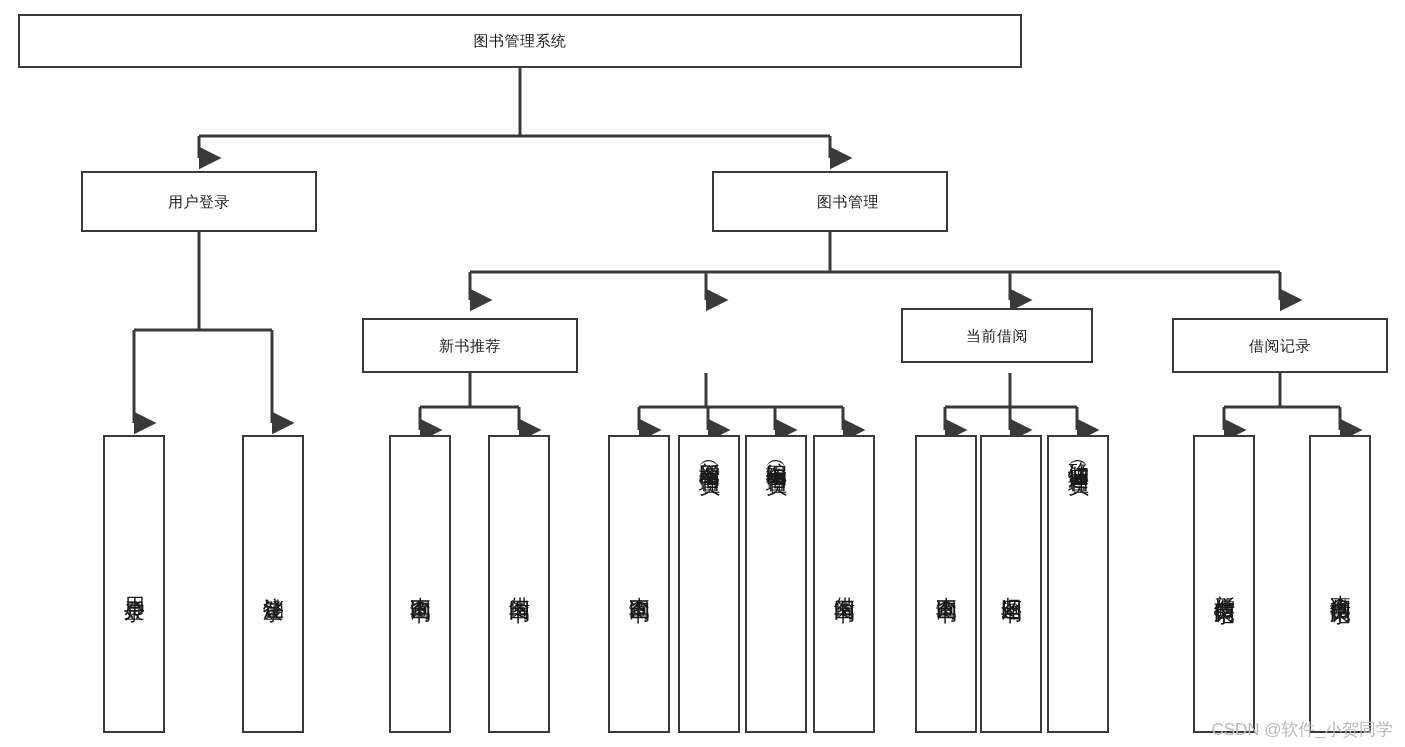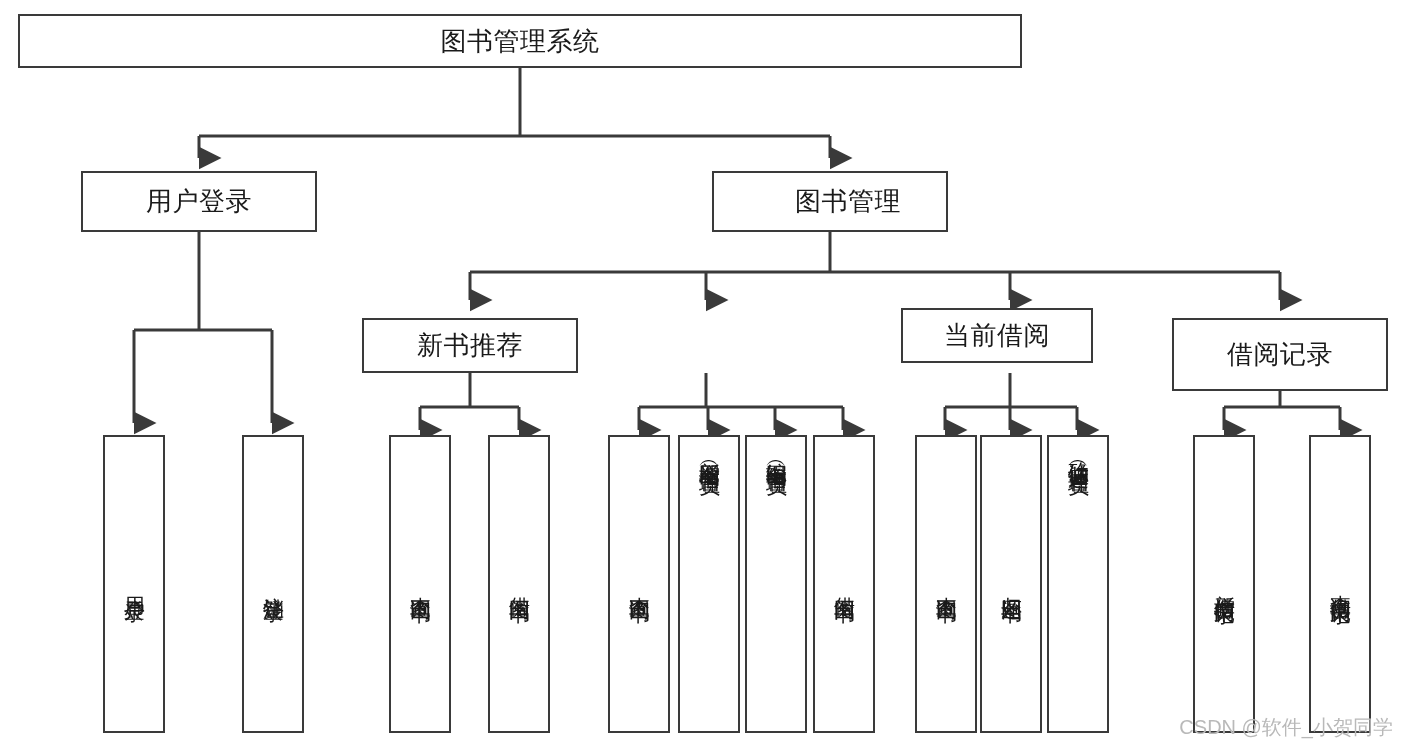--- a/index.html
+++ b/index.html
@@ -36,21 +36,21 @@
     color: #1a1a1a;
   }
   .node-label {
     display: block;
     text-align: center;
     line-height: 1.18;
     color: #1a1a1a;
     white-space: nowrap;
   }
   .node.horizontal .node-label {
-    font-size: 26px;
+    font-size: 15px;
     letter-spacing: 0.5px;
     text-align: center;
   }
   .node.vertical {
     align-items: flex-start;
     padding-top: 8px;
   }
   .node.vertical .node-label {
     writing-mode: vertical-rl;
     text-orientation: upright;
@@ -59,21 +59,21 @@
     margin: 0 auto;
   }
   .node.vertical.centered {
     align-items: center;
     padding-top: 0;
   }
   #watermark {
     position: absolute;
     right: 12px;
     bottom: 6px;
-    font-size: 20px;
+    font-size: 17px;
     color: #b9b9b9;
     white-space: nowrap;
     user-select: none;
   }
 </style>
 </head>
 <body>
 
 <div id="canvas">
 
@@ -137,21 +137,21 @@
   <div class="node horizontal" style="left:712px; top:171px; width:236px; height:61px;padding-left:36px;">
     <span class="node-label">图书管理</span>
   </div>
 
   <div class="node horizontal" style="left:362px; top:318px; width:216px; height:55px;">
     <span class="node-label">新书推荐</span>
   </div>
   <div class="node horizontal" style="left:901px; top:308px; width:192px; height:55px;">
     <span class="node-label">当前借阅</span>
   </div>
-  <div class="node horizontal" style="left:1172px; top:318px; width:216px; height:73px;">
+  <div class="node horizontal" style="left:1172px; top:318px; width:216px; height:55px;">
     <span class="node-label">借阅记录</span>
   </div>
 
   <div class="node vertical centered" style="left:103px; top:435px; width:62px; height:298px;">
     <span class="node-label">用户登录</span>
   </div>
   <div class="node vertical centered" style="left:242px; top:435px; width:62px; height:298px;">
     <span class="node-label">注销登录</span>
   </div>
 

